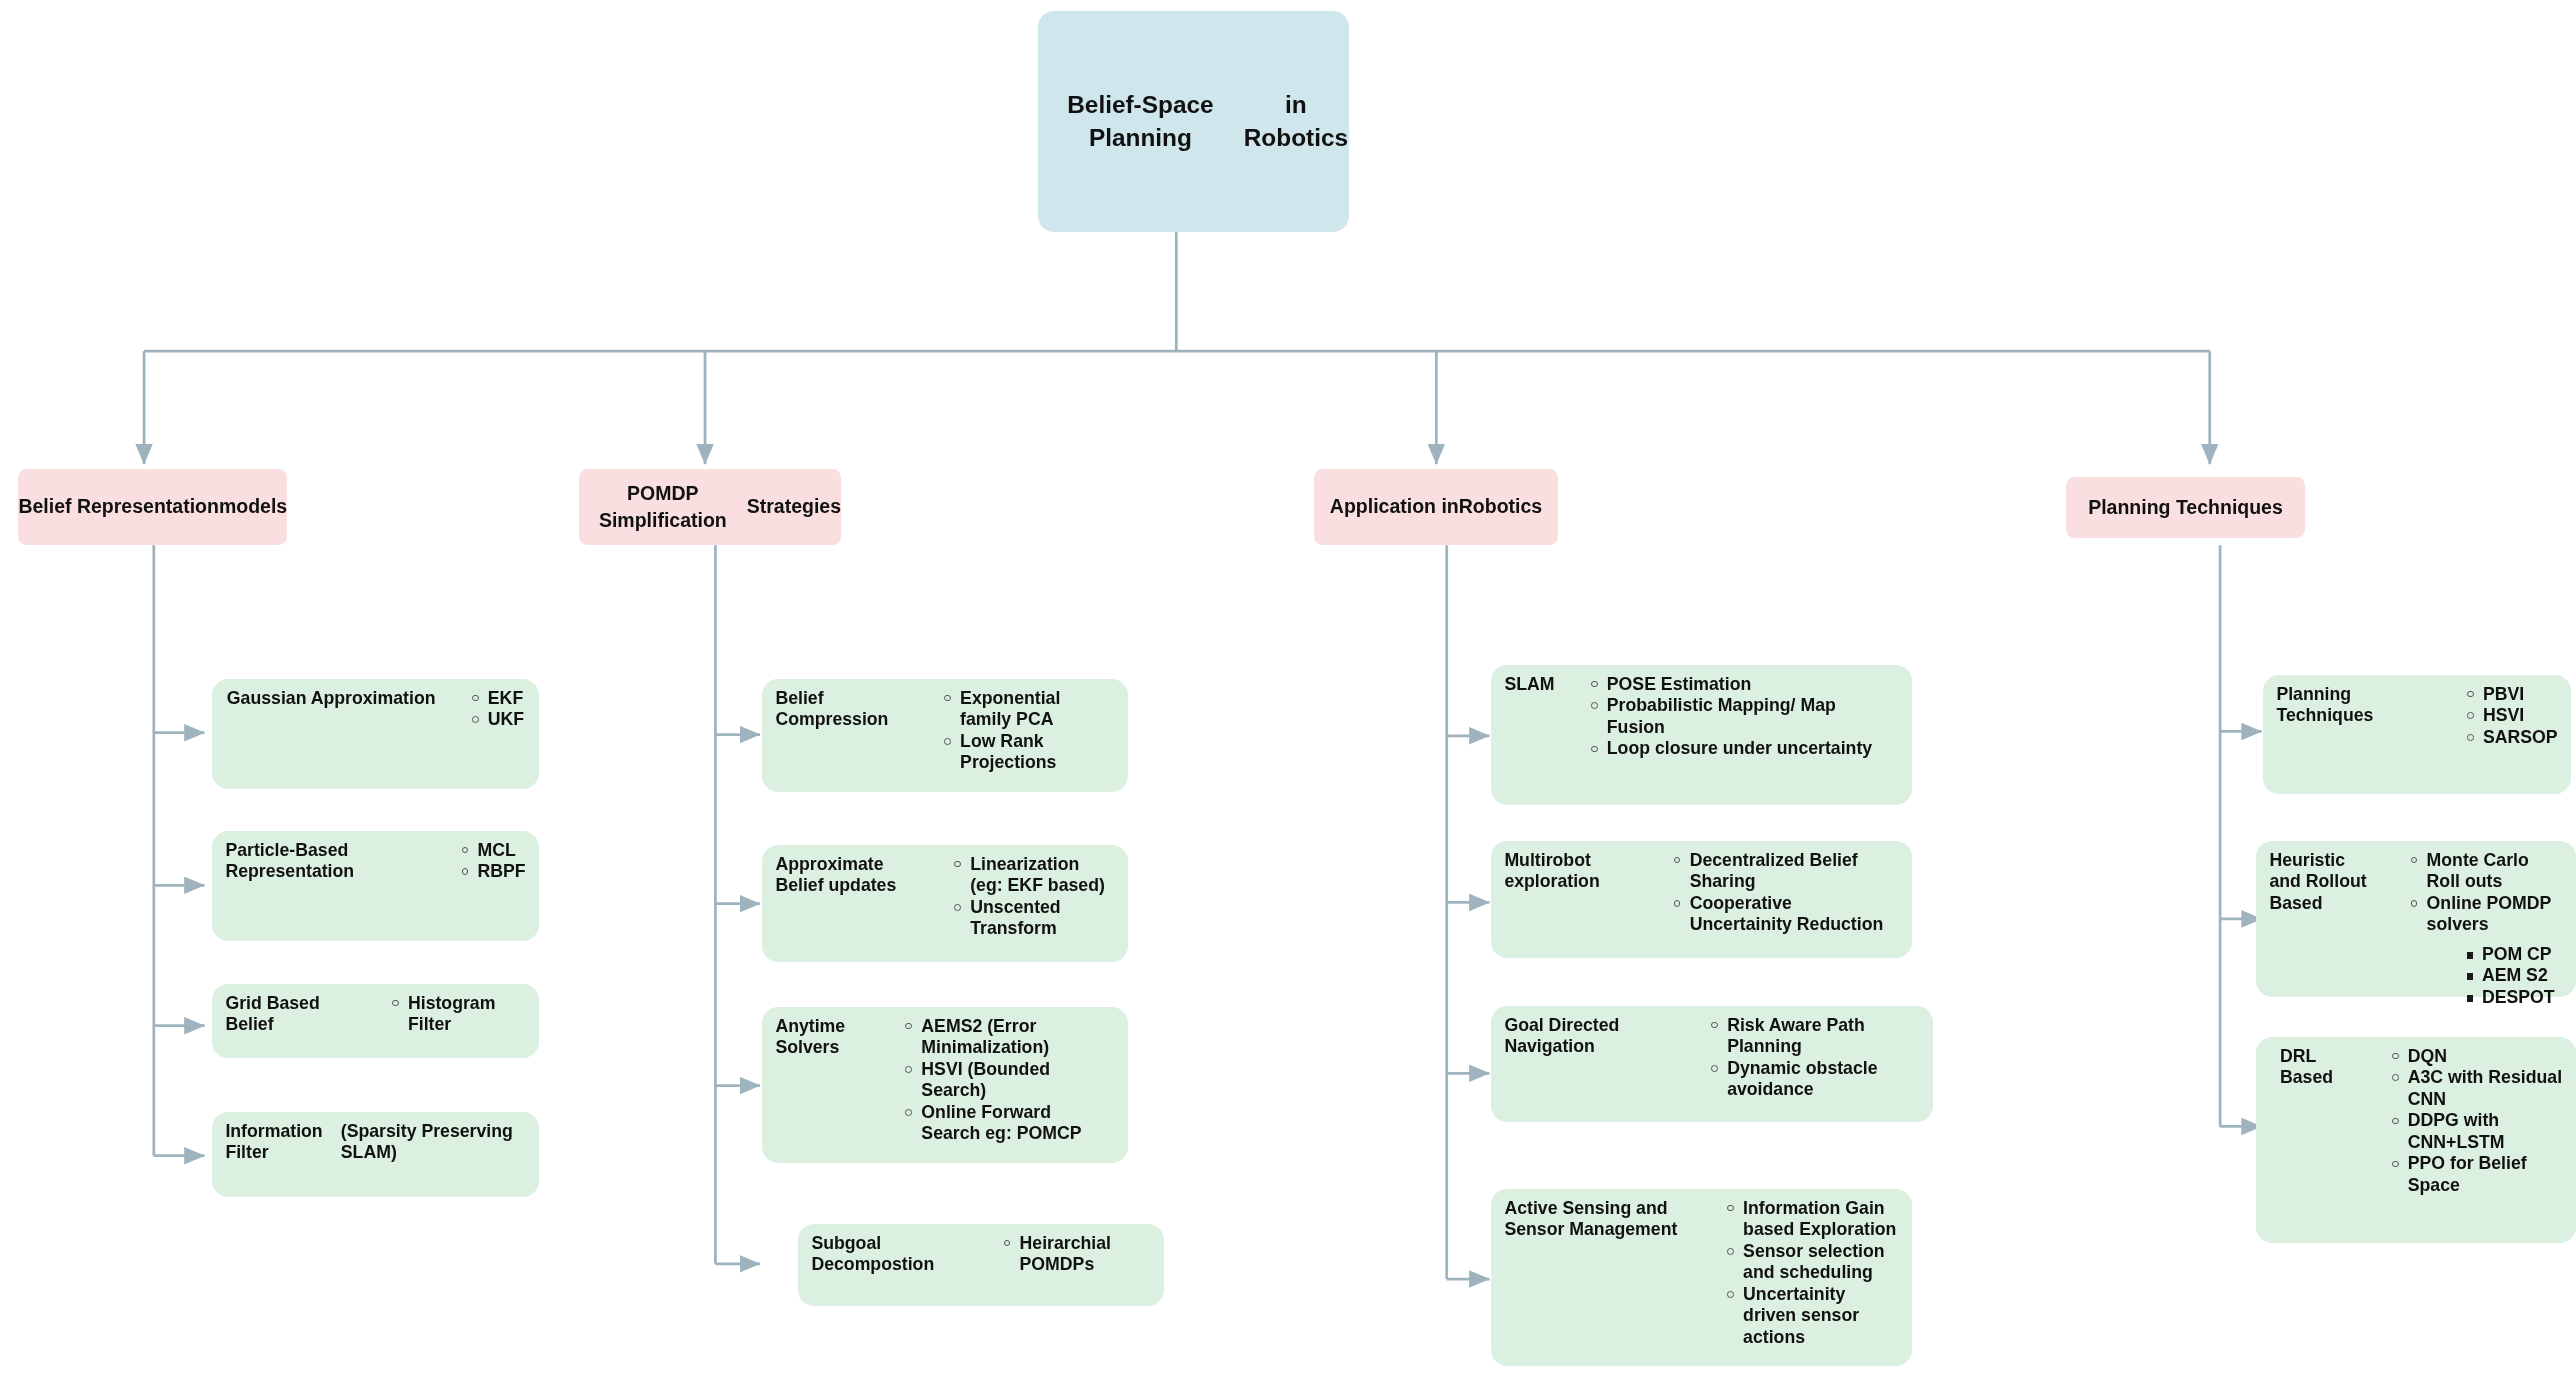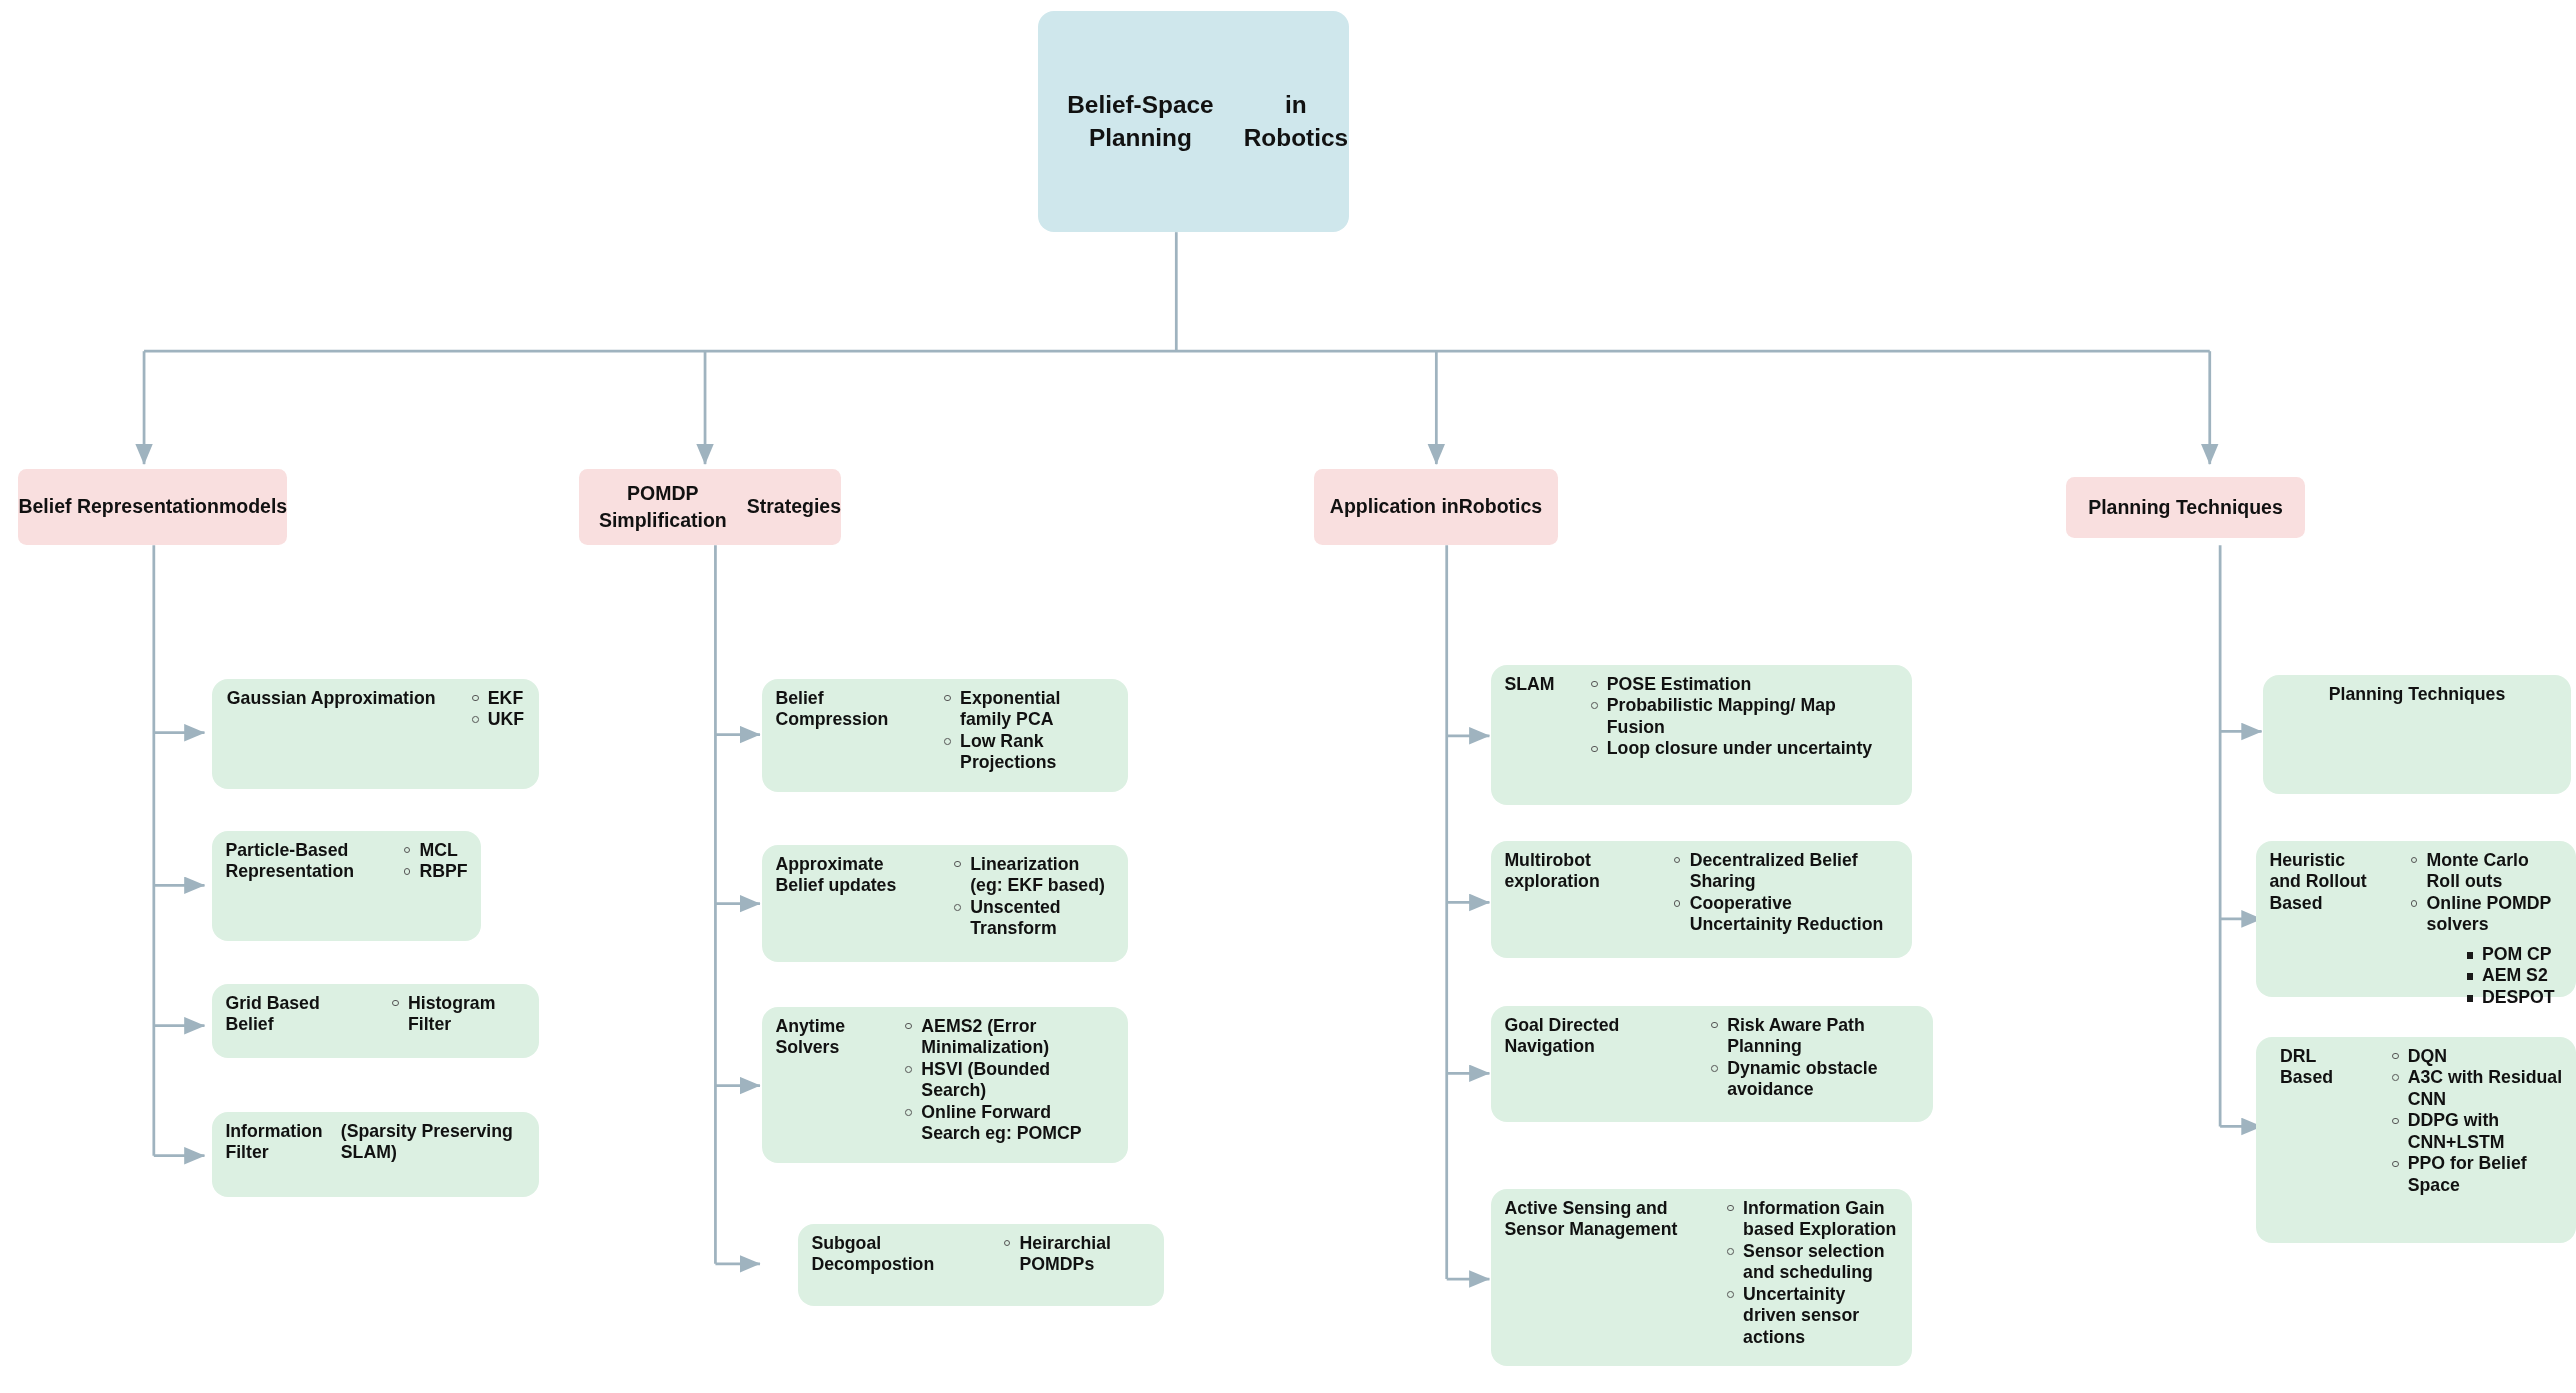--- a/index.html
+++ b/index.html
@@ -120,21 +120,21 @@
   </div>
 
   <div class="node leaf-node" style="left:212px;top:679px;width:327px;height:110px;">
     <div class="leaf-title">Gaussian Approximation</div>
     <ul class="leaf-list">
       <li>EKF</li>
       <li>UKF</li>
     </ul>
   </div>
 
-  <div class="node leaf-node" style="left:212px;top:831px;width:269px;height:110px;">
+  <div class="node leaf-node" style="left:212px;top:831px;width:327px;height:110px;">
     <div class="leaf-title">Particle-Based Representation</div>
     <ul class="leaf-list">
       <li>MCL</li>
       <li>RBPF</li>
     </ul>
   </div>
 
   <div class="node leaf-node" style="left:212px;top:984px;width:327px;height:74px;">
     <div class="leaf-title">Grid Based Belief</div>
     <ul class="leaf-list">
@@ -208,20 +208,25 @@
     <div class="leaf-title">Active Sensing and Sensor Management</div>
     <ul class="leaf-list">
       <li>Information Gain based Exploration</li>
       <li>Sensor selection and scheduling</li>
       <li>Uncertainity driven sensor actions</li>
     </ul>
   </div>
 
   <div class="node leaf-node" style="left:2263px;top:675px;width:308px;height:119px;">
     <div class="leaf-title">Planning Techniques</div>
+    <ul class="leaf-list">
+      <li>PBVI</li>
+      <li>HSVI</li>
+      <li>SARSOP</li>
+    </ul>
   </div>
 
   <div class="node leaf-node" style="left:2256px;top:841px;width:320px;height:156px;">
     <div class="leaf-title">Heuristic and Rollout Based</div>
     <ul class="leaf-list">
       <li>Monte Carlo Roll outs</li>
       <li>
         Online POMDP solvers<ul class="sub-list">
           <li>POM CP</li>
           <li>AEM S2</li>

